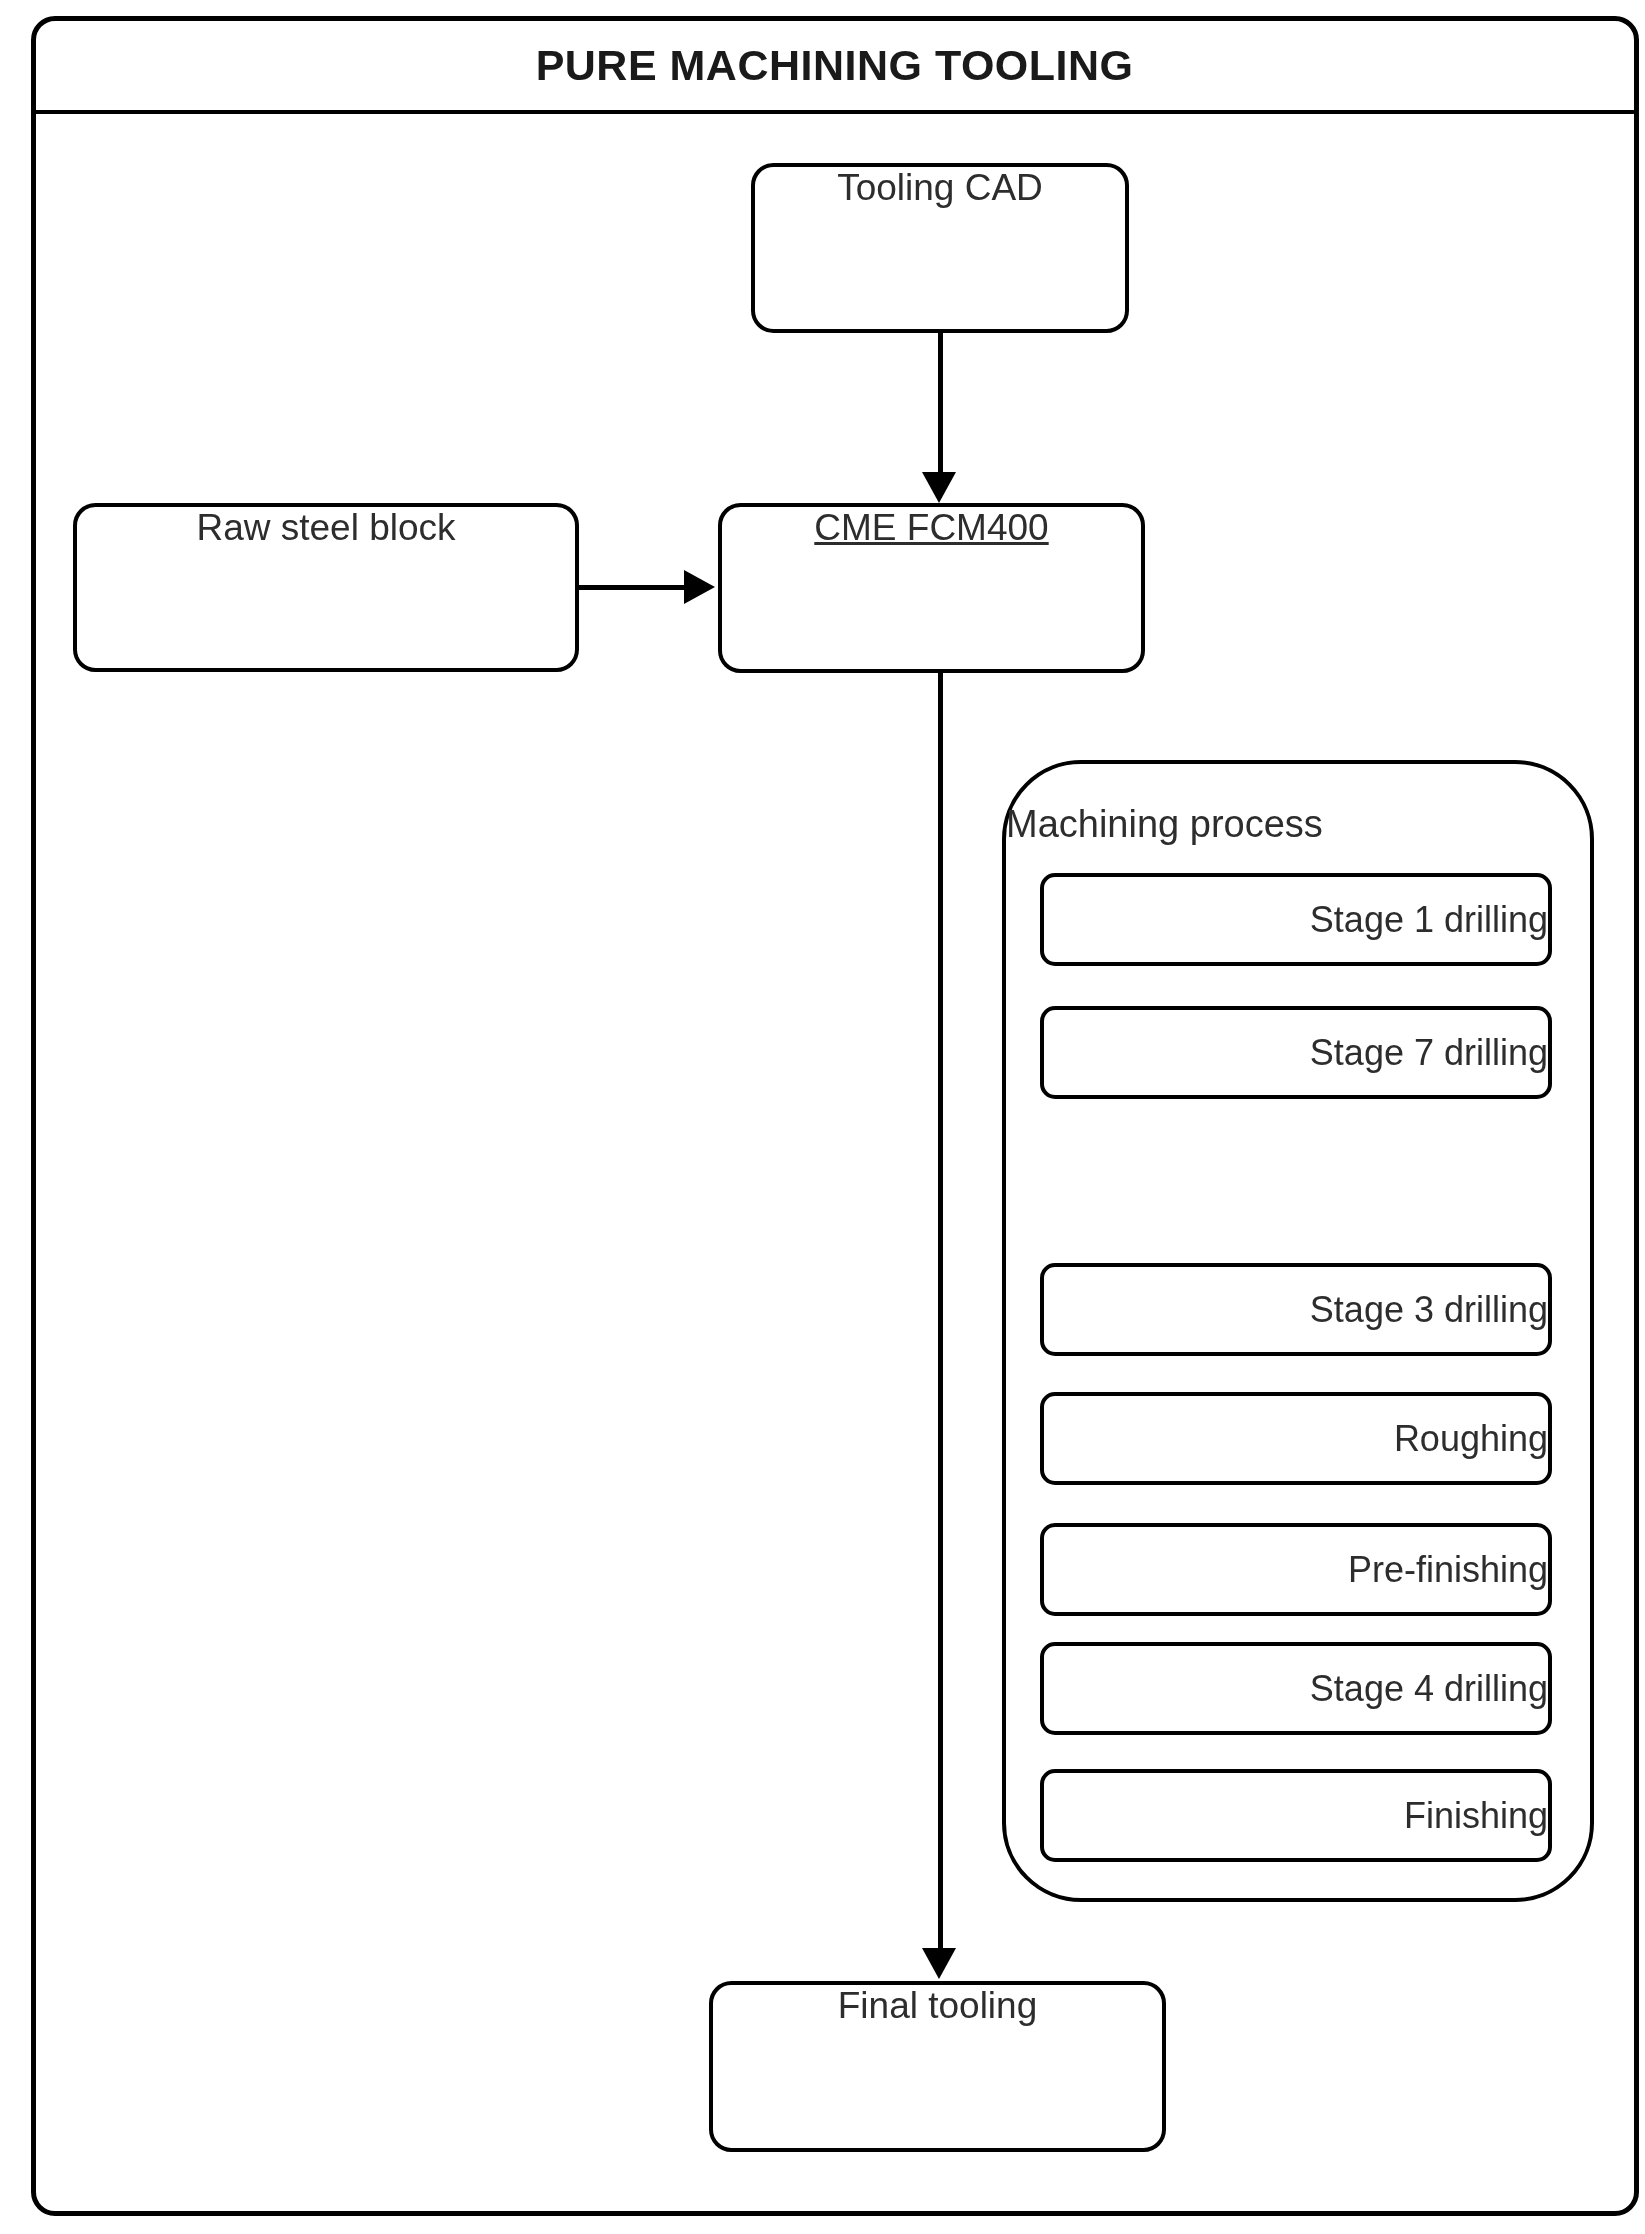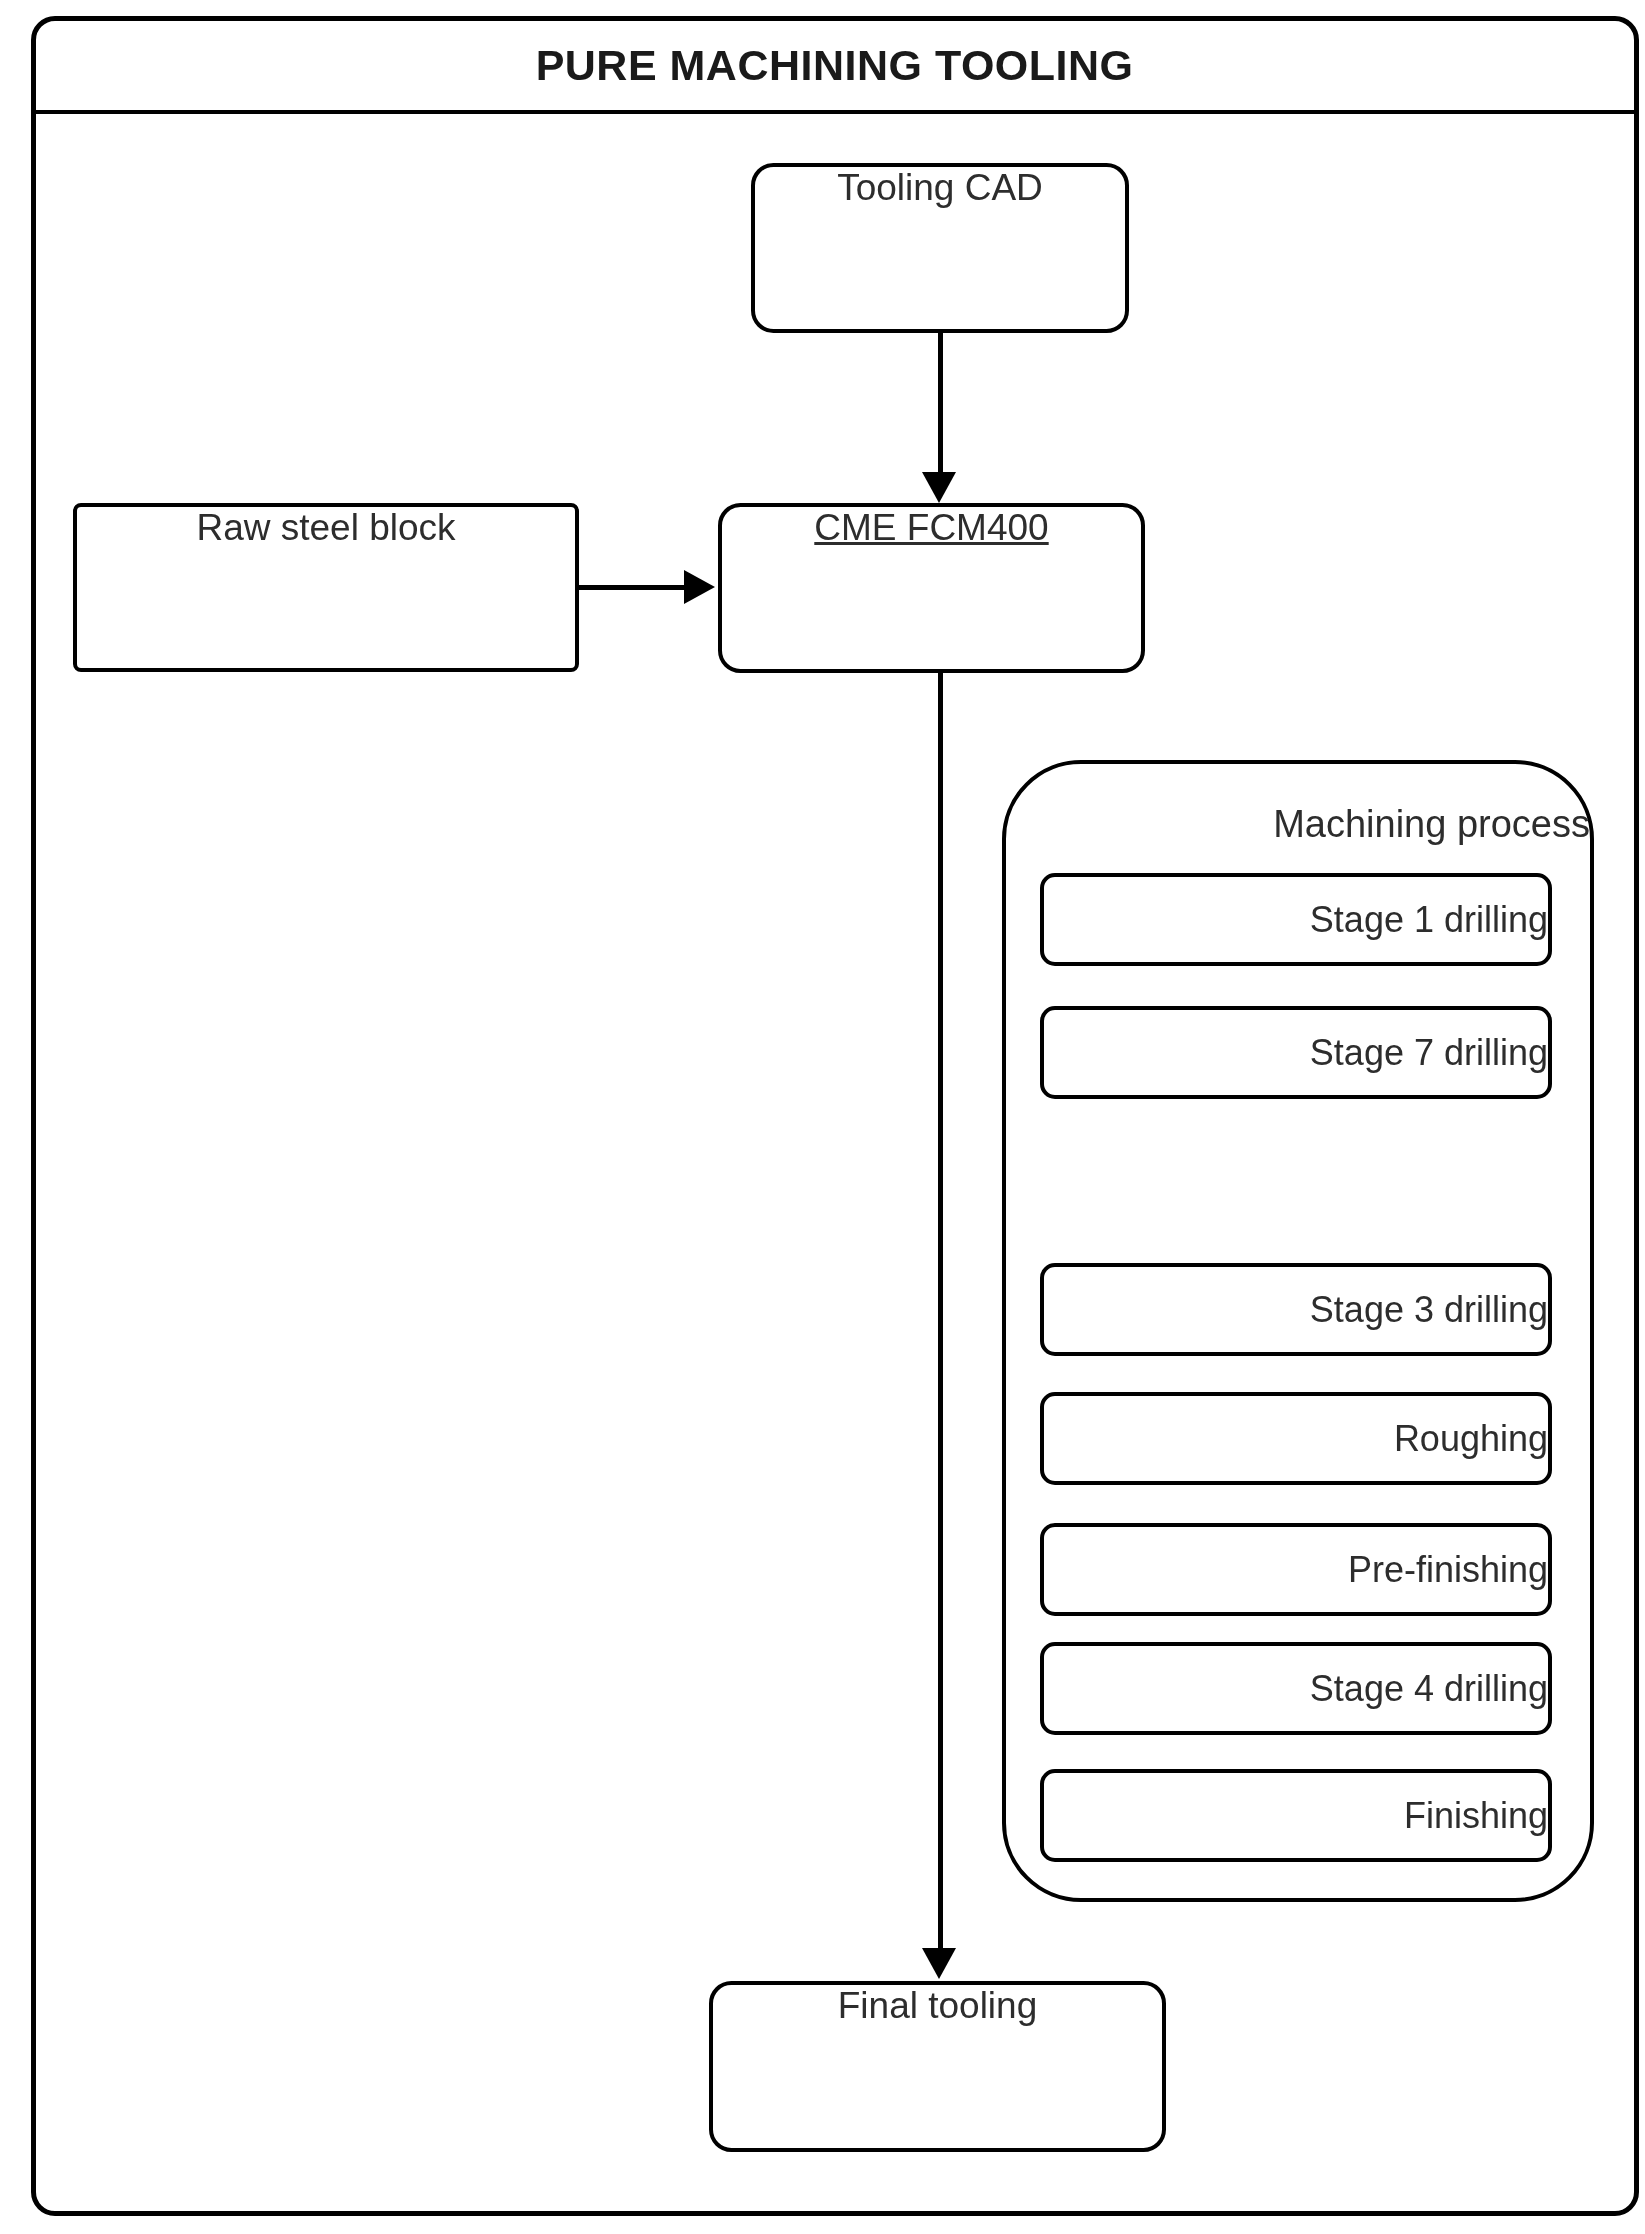--- a/index.html
+++ b/index.html
@@ -55,39 +55,39 @@
     border-radius: 22.4px;
     background: #ffffff;
     box-sizing: border-box;
     display: flex;
     align-items: flex-start;
     justify-content: center;
     font-size: 37px;
     color: #2d2d2d;
   }
   .node-tooling-cad  { left: 739px; top: 163px; width: 378px; height: 170px; }
-  .node-raw-steel    { left: 61px;  top: 503px; width: 506px; height: 169px; border-radius: 8px; }
+  .node-raw-steel    { left: 61px;  top: 503px; width: 506px; height: 169px; }
   .node-cme          { left: 706px; top: 503px; width: 427px; height: 170px; text-decoration: underline; }
   .node-final        { left: 697px; top: 1981px; width: 457px; height: 171px; }
 
   
   .machining-container {
     position: absolute;
     left: 990px; top: 760px;
     width: 592px; height: 1142px;
     border: 4.7px solid #000000;
     border-radius: 79px;
     box-sizing: border-box;
     background: #ffffff;
   }
   .machining-label {
     position: absolute;
     left: 0; top: 39px;
     width: 100%;
-    text-align: right;
+    text-align: left;
     font-size: 38px;
     color: #2d2d2d;
   }
   .stage {
     position: absolute;
     left: 34px;
     width: 512px;
     height: 93px;
     border: 4.7px solid #000000;
     border-radius: 15px;

